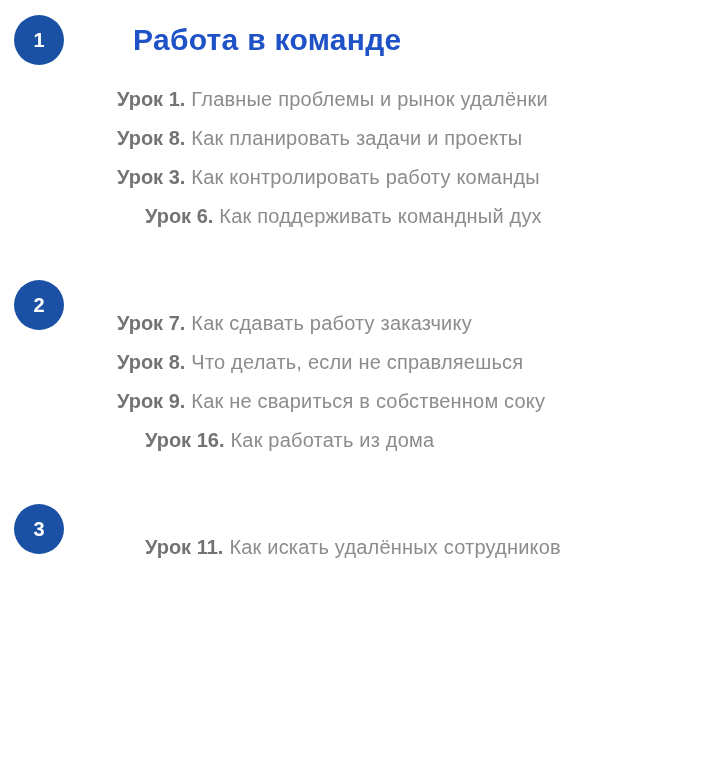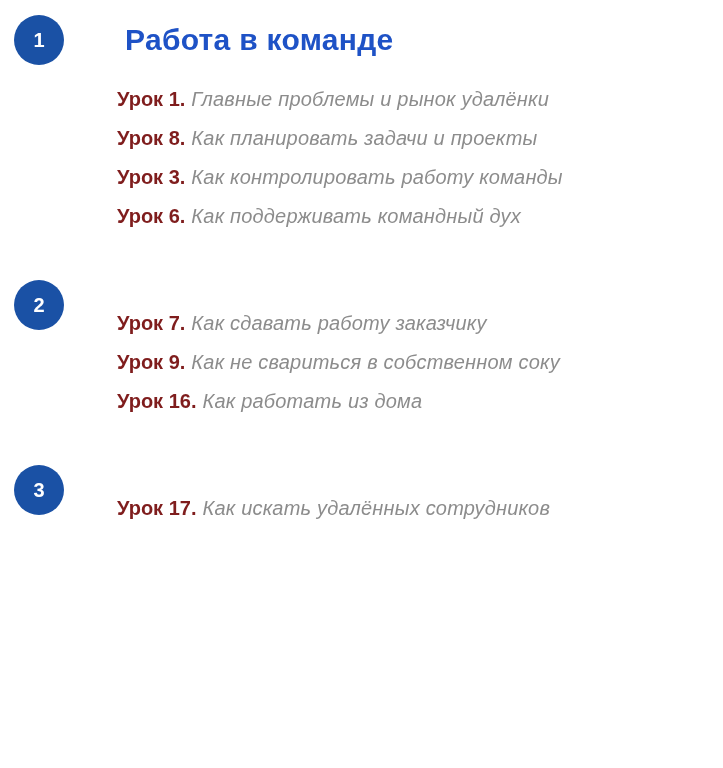--- a/index.html
+++ b/index.html
@@ -36,51 +36,51 @@
     font-weight: 700;
     display: flex;
     align-items: center;
     justify-content: center;
     flex-shrink: 0;
   }
   .content {
     margin-left: 53px;
   }
   .section-title {
-    margin: 8px 0 0 8px;
+    margin: 8px 0 0 16px;
     font-size: 30px;
     line-height: 33px;
     font-weight: 800;
     letter-spacing: 0.3px;
     color: #1e52c6;
   }
   .lesson-list {
     list-style: none;
     margin: 31px 0 0 0;
     padding: 0;
   }
   .lesson-list li {
     font-size: 20px;
     line-height: 24px;
     margin-bottom: 15px;
     white-space: nowrap;
   }
   .lesson-list li:last-child {
     margin-bottom: 0;
+    margin-left: 28px;
   }
   .lbl {
     font-weight: 700;
-    color: #7f1d1d;
+    color: #737373;
     margin-right: 6px;
   }
   .txt {
     font-weight: 400;
     color: #8c8c8c;
     letter-spacing: 0.2px;
-    font-style: italic;
   }
 </style>
 </head>
 <body>
 
 <div class="wrap">
 
   <section class="section">
     <div class="badge">
       <span>1</span>
@@ -96,30 +96,31 @@
     </div>
   </section>
 
   <section class="section">
     <div class="badge">
       <span>2</span>
     </div>
     <div class="content">
       <ul class="lesson-list">
         <li><span class="lbl">Урок 7.</span><span class="txt">Как сдавать работу заказчику</span></li>
+        <li><span class="lbl">Урок 8.</span><span class="txt">Что делать, если не справляешься</span></li>
         <li><span class="lbl">Урок 9.</span><span class="txt">Как не свариться в собственном соку</span></li>
         <li><span class="lbl">Урок 16.</span><span class="txt">Как работать из дома</span></li>
       </ul>
     </div>
   </section>
 
   <section class="section">
     <div class="badge">
       <span>3</span>
     </div>
     <div class="content">
       <ul class="lesson-list">
-        <li><span class="lbl">Урок 17.</span><span class="txt">Как искать удалённых сотрудников</span></li>
+        <li><span class="lbl">Урок 11.</span><span class="txt">Как искать удалённых сотрудников</span></li>
       </ul>
     </div>
   </section>
 
 </div>
 
 </body></html>

